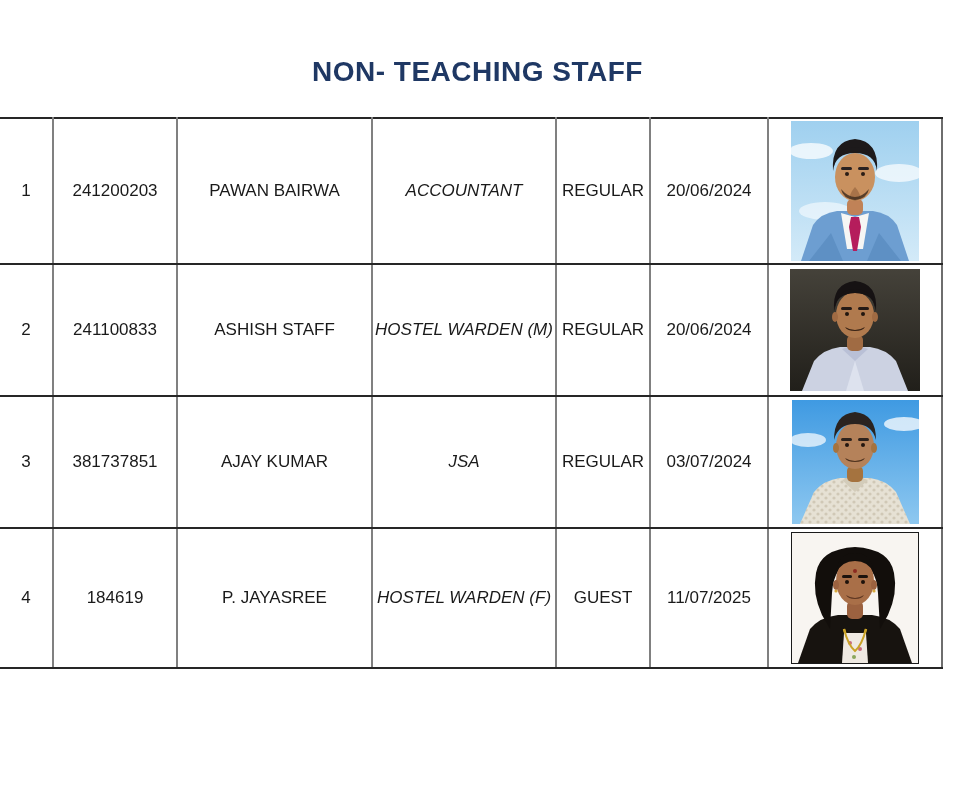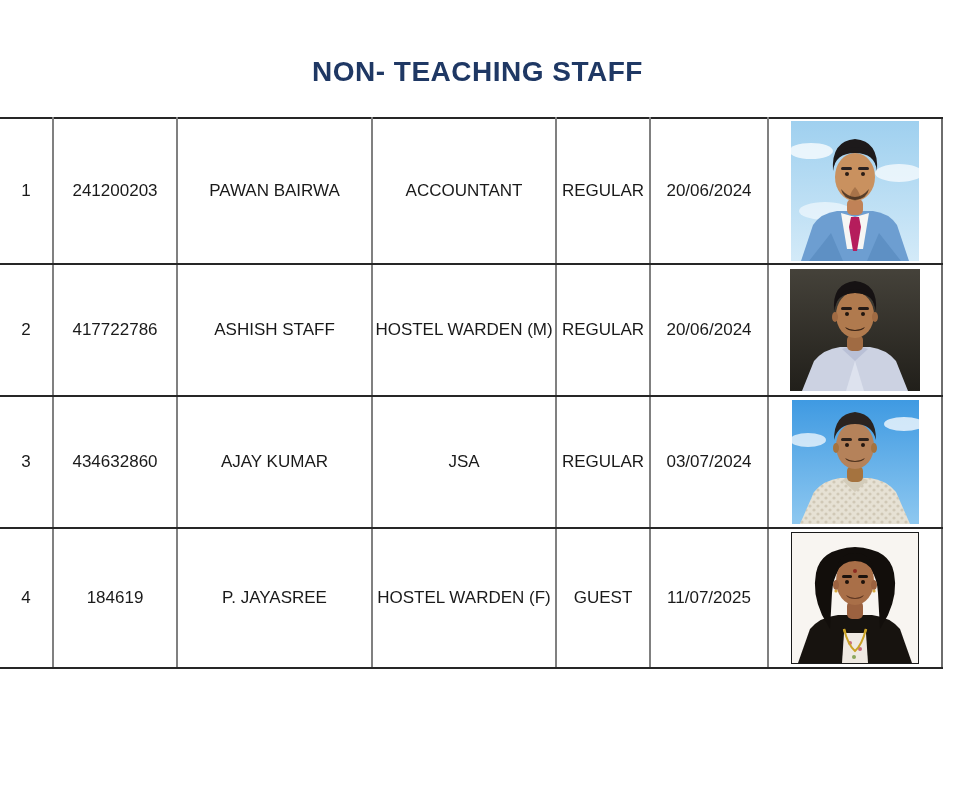--- a/index.html
+++ b/index.html
@@ -60,20 +60,21 @@
   td.cell-name {
     text-align: left;
     padding-left: 7px;
     padding-right: 4px;
     border-radius: 19px;
   }
   td.cell-designation {
     padding-left: 20px;
     padding-right: 20px;
     line-height: 1.35;
+    font-style: italic;
   }
   td.cell-photo { text-align: center; }
   .photo-frame {
     display: inline-block;
     vertical-align: middle;
     line-height: 0;
   }
   .photo-frame.bordered { outline: 1px solid #1a1a1a; }
   tr.r1 { height: 146px; }
   tr.r2 { height: 132px; }
@@ -135,21 +136,21 @@
               <circle cx="56" cy="53" r="2" fill="#2a1d16"></circle>
               <circle cx="72" cy="53" r="2" fill="#2a1d16"></circle>
               <path d="M50 68 Q64 84 78 68 Q76 78 64 79 Q52 78 50 68" fill="#3c2a1d" opacity="0.8"></path>
             </svg>
           </span>
         </td>
       </tr>
 
       <tr class="r2">
         <td class="cell-sno">2</td>
-        <td class="cell-id">417722786</td>
+        <td class="cell-id">241100833</td>
         <td class="cell-name">ASHISH STAFF</td>
         <td class="cell-designation">HOSTEL WARDEN (M)</td>
         <td class="cell-type">REGULAR</td>
         <td class="cell-date">20/06/2024</td>
         <td class="cell-photo">
           <span class="photo-frame" role="img" aria-label="Man with black hair and mustache wearing light lavender shirt against dark background">
             <svg width="130" height="122" viewBox="0 0 130 122">
               <defs>
                 <linearGradient id="bg2" x1="0" y1="0" x2="0" y2="1">
                   <stop offset="0" stop-color="#45423a"></stop>
@@ -171,21 +172,21 @@
               <circle cx="57" cy="45" r="2" fill="#21160f"></circle>
               <circle cx="73" cy="45" r="2" fill="#21160f"></circle>
               <path d="M55 58 Q65 64 75 58 Q73 62 65 62 Q57 62 55 58" fill="#3a2416"></path>
             </svg>
           </span>
         </td>
       </tr>
 
       <tr class="r3">
         <td class="cell-sno">3</td>
-        <td class="cell-id">434632860</td>
+        <td class="cell-id">381737851</td>
         <td class="cell-name">AJAY KUMAR</td>
         <td class="cell-designation">JSA</td>
         <td class="cell-type">REGULAR</td>
         <td class="cell-date">03/07/2024</td>
         <td class="cell-photo">
           <span class="photo-frame" role="img" aria-label="Man with short dark hair wearing white patterned shirt against bright blue sky">
             <svg width="127" height="124" viewBox="0 0 127 124">
               <defs>
                 <linearGradient id="sky3" x1="0" y1="0" x2="0" y2="1">
                   <stop offset="0" stop-color="#3f9ae2"></stop>

